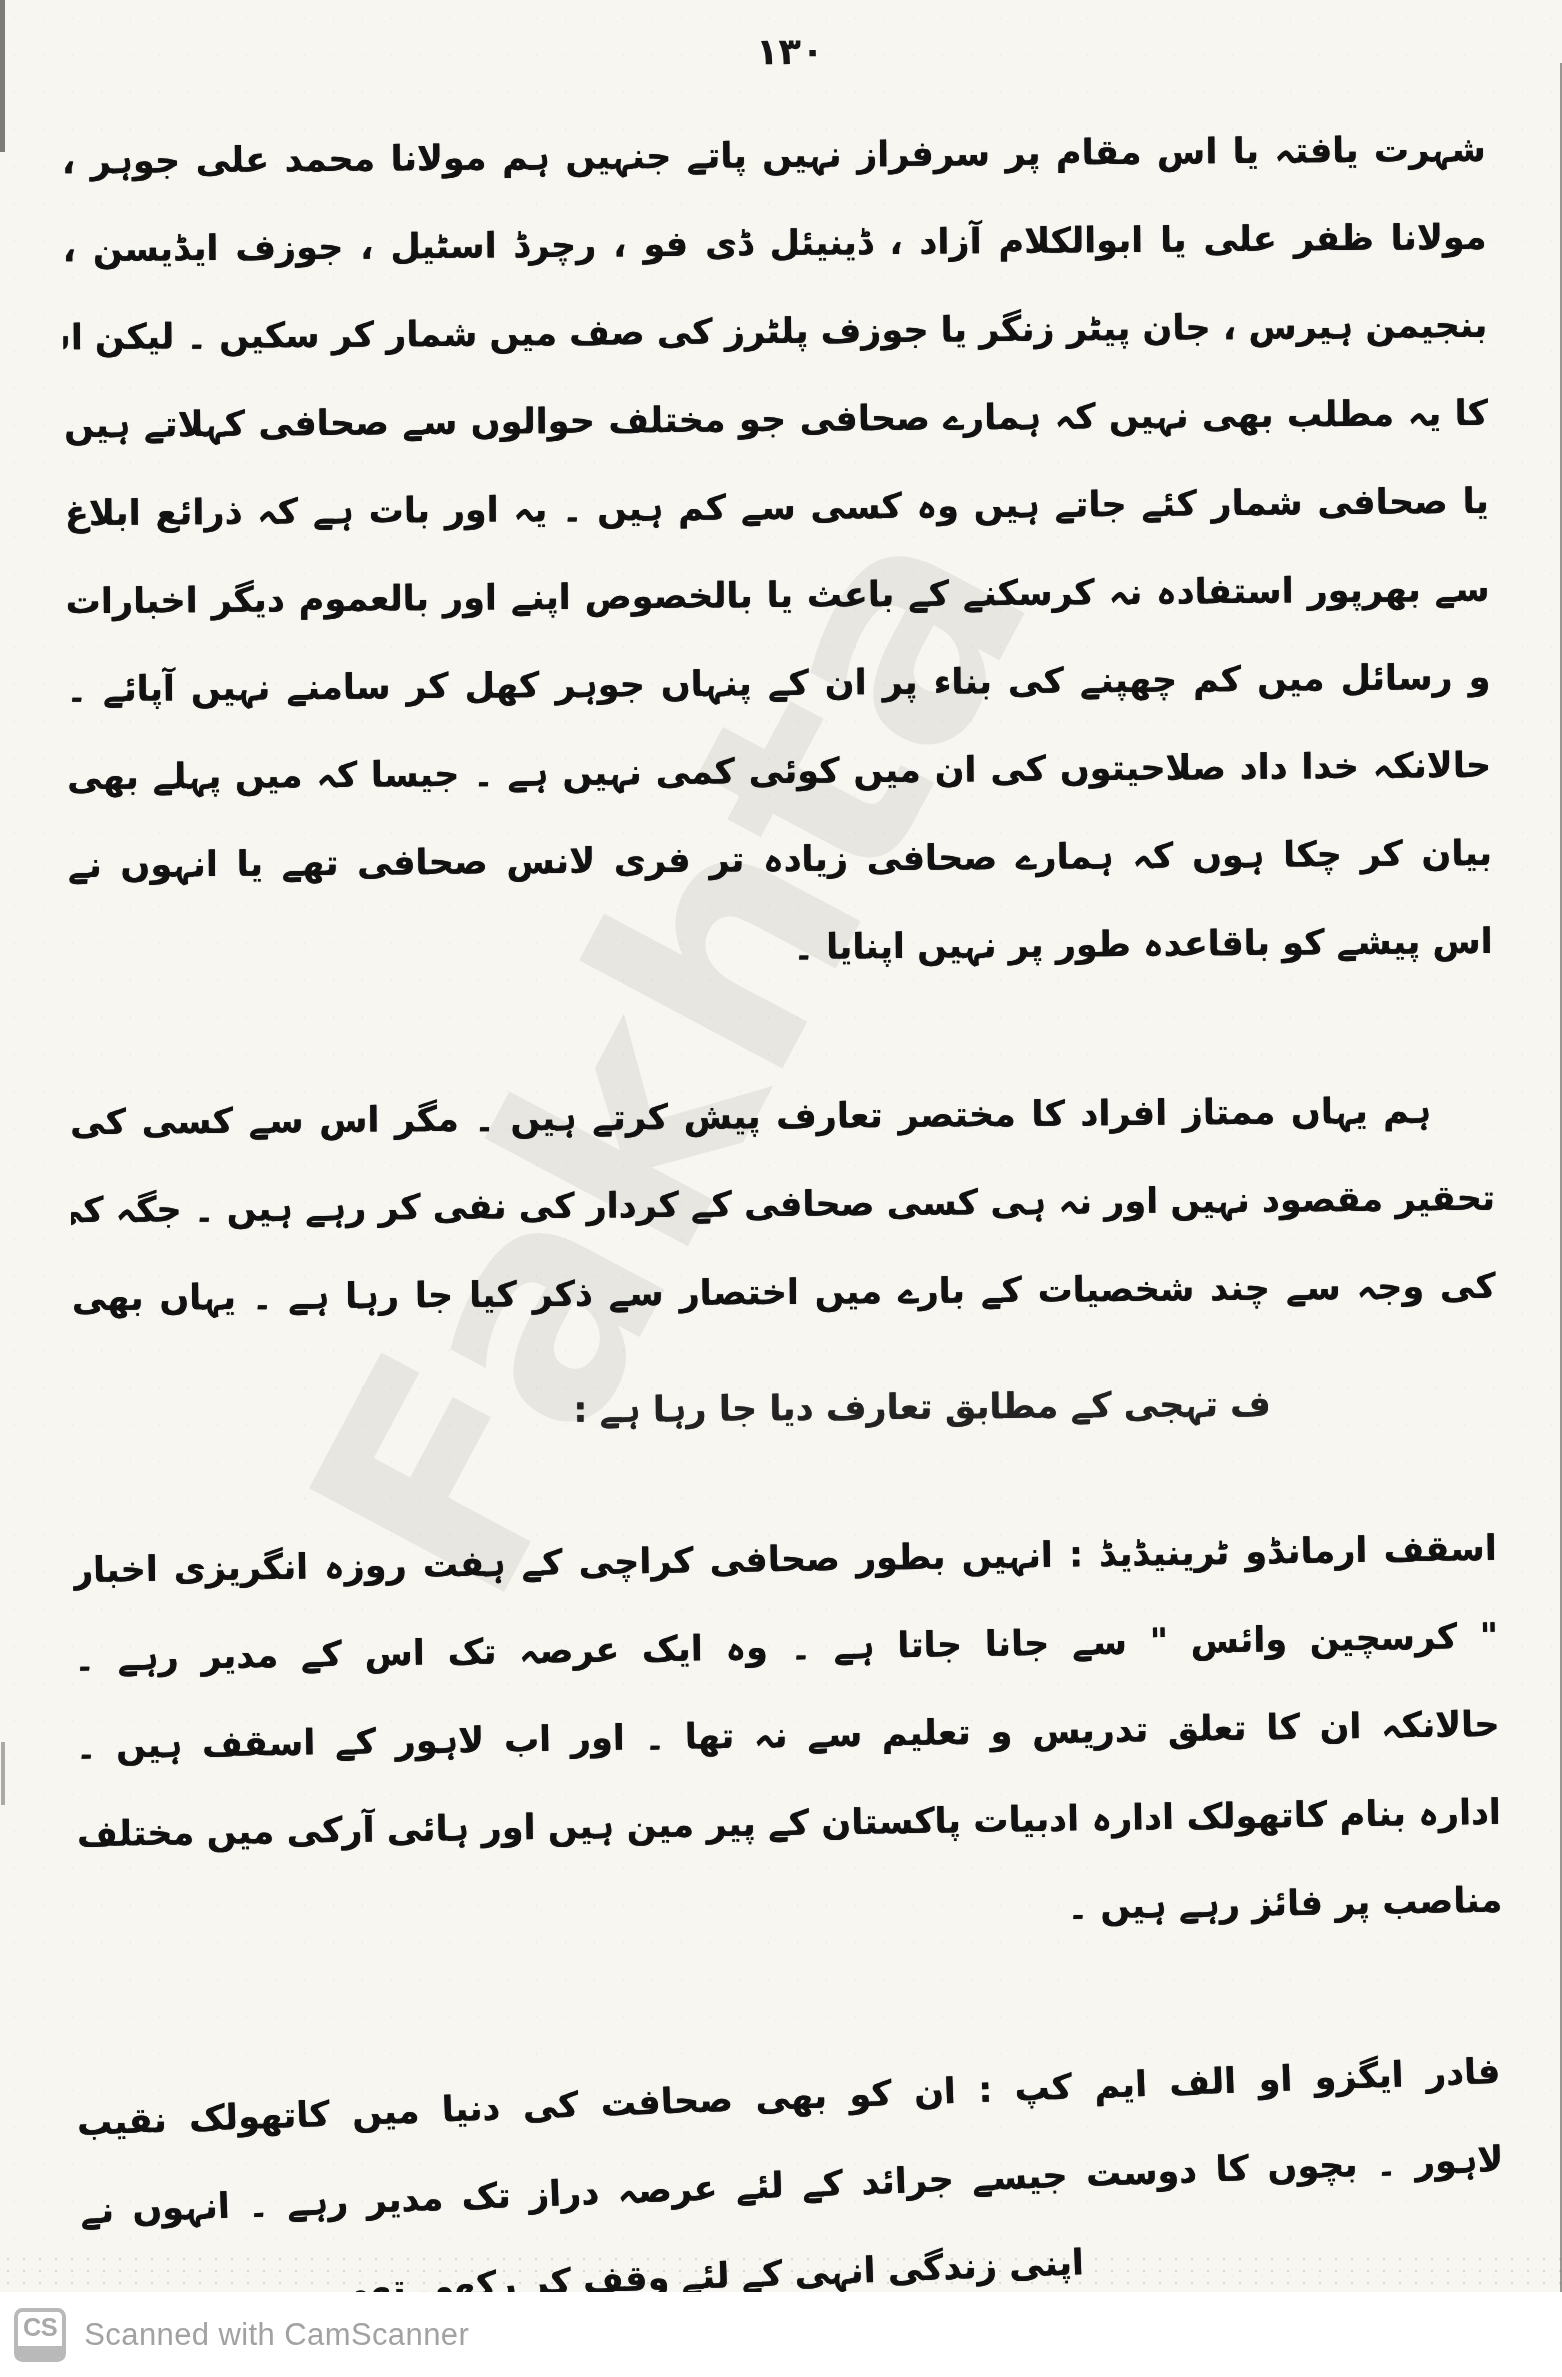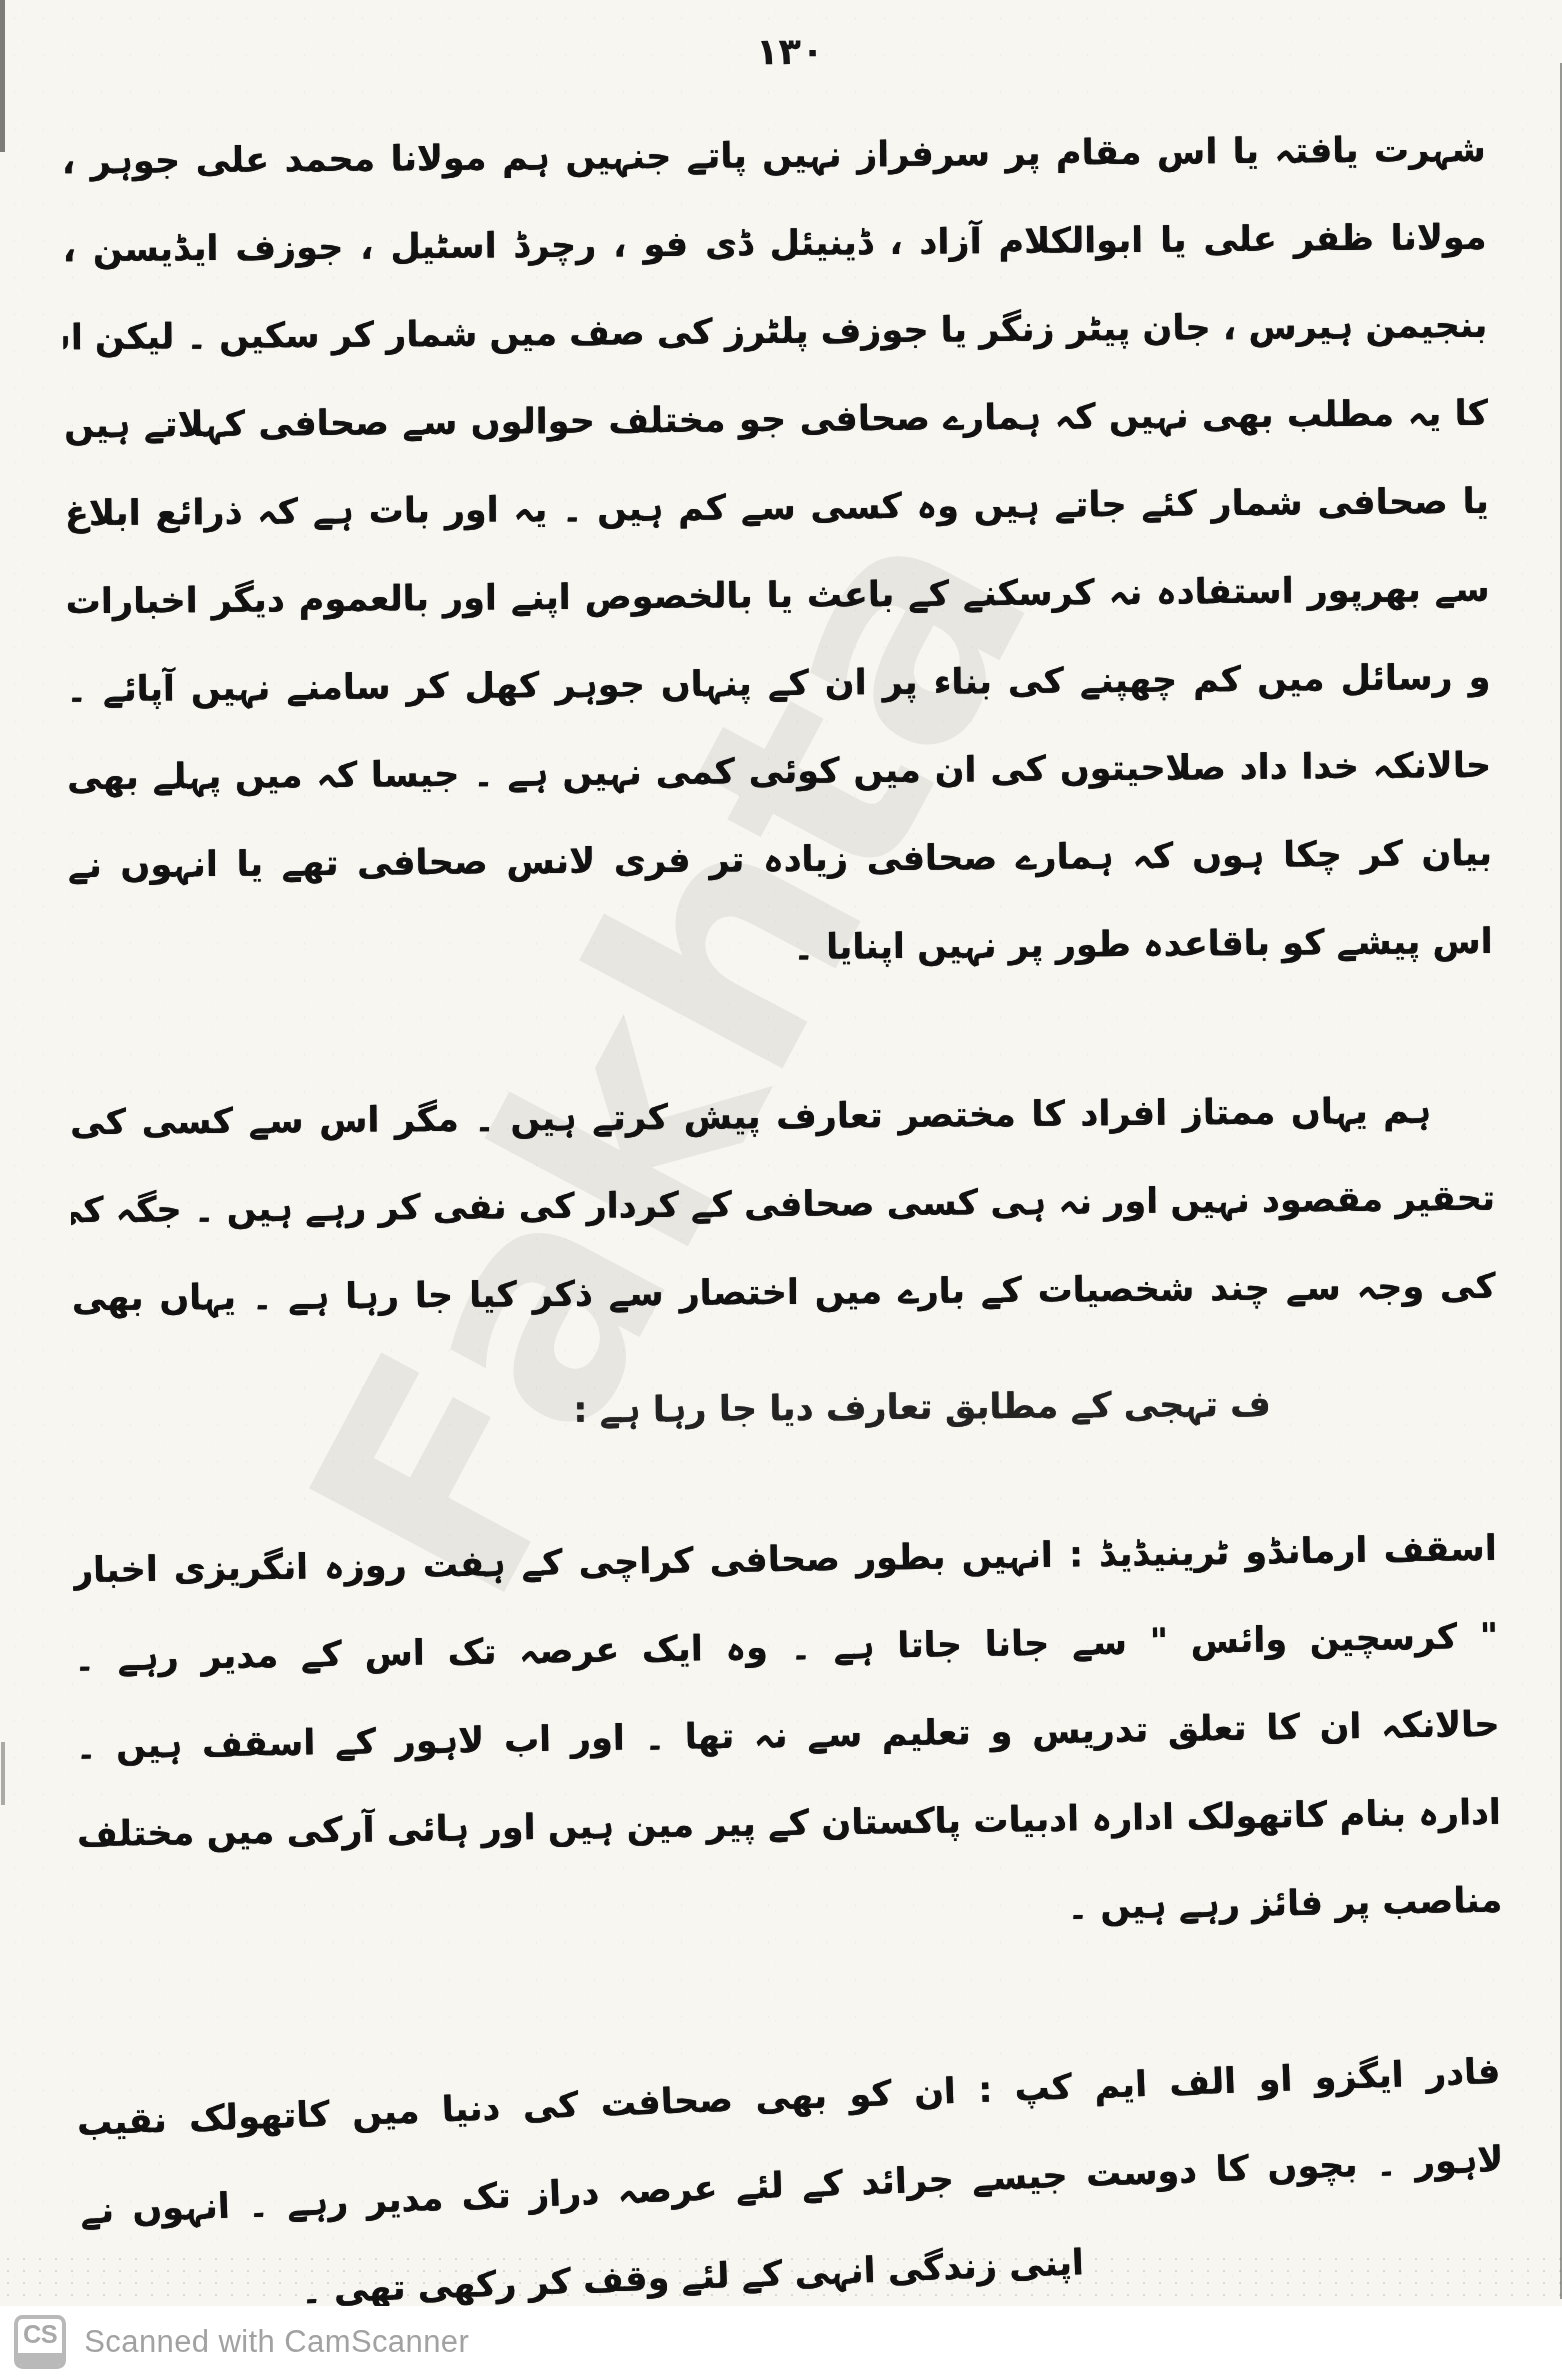--- a/index.html
+++ b/index.html
@@ -63,21 +63,21 @@
   .noise-band{
     position:absolute;left:0;right:0;top:2253px;height:54px;
     background:
       radial-gradient(rgba(40,45,35,0.35) 0.7px, transparent 1.3px),
       radial-gradient(rgba(60,70,55,0.28) 0.7px, transparent 1.1px);
     background-size:16px 12px, 22px 9.2px;
     opacity:0.5;
   }
   
   .footer{
-    position:absolute;left:0;right:0;bottom:0;height:71px;
+    position:absolute;left:0;right:0;bottom:0;height:85px;
     background:#ffffff;
     display:flex;align-items:center;
   }
   .cs-logo{
     width:52px;height:54px;margin-left:14px;
     border:4.2px solid #b9b9b9;border-radius:8.5px;
     position:relative;background:#fff;
     box-sizing:border-box;
     display:flex;align-items:flex-start;justify-content:center;
     flex:0 0 auto;

